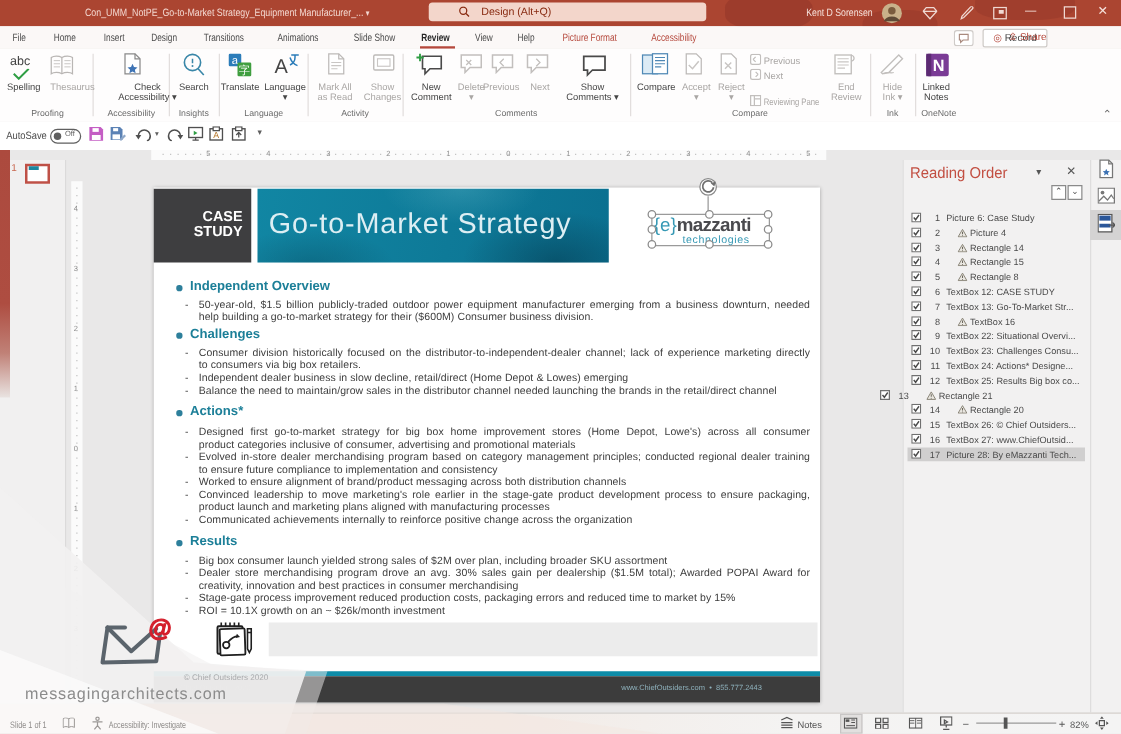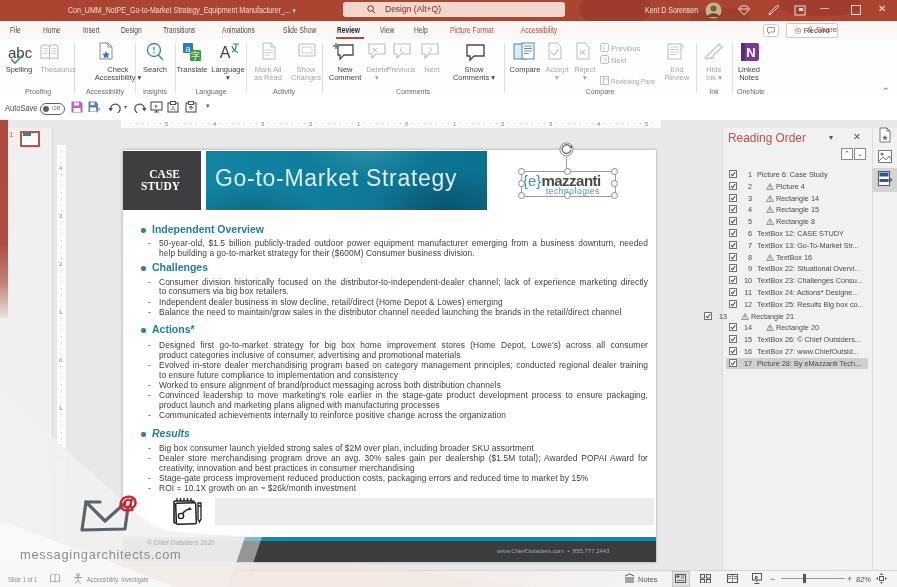--- a/index.html
+++ b/index.html
@@ -89,21 +89,21 @@
 <div class="glabel" style="left:76px;width:58px;">Accessibility</div>
 <div class="glabel" style="left:136px;width:38px;">Insights</div>
 <div class="glabel" style="left:178px;width:66px;">Language</div>
 <div class="glabel" style="left:250px;width:68px;">Activity</div>
 <div class="glabel" style="left:330px;width:166px;">Comments</div>
 <div class="glabel" style="left:510px;width:180px;">Compare</div>
 <div class="glabel" style="left:698px;width:32px;">Ink</div>
 <div class="glabel" style="left:734px;width:34px;">OneNote</div>
 <div class="abs" style="left:882px;top:86px;font-size:9px;color:#666;">⌃</div>
 
-<div class="abs" style="left:8px;top:44px;font-size:15px;color:#3f3f3f;">abc</div>
+<div class="abs" style="left:8px;top:44px;font-size:10px;color:#3f3f3f;">abc</div>
 <svg class="abs" style="left:10px;top:55px;" width="14" height="9" viewBox="0 0 14 9">
     <path d="M1,4 l4,4 8,-8" fill="none" stroke="#2f9e44" stroke-width="1.6"></path>
   </svg>
 <svg class="abs" style="left:40px;top:44px;" width="19" height="17" viewBox="0 0 19 17">
     <path d="M9.5,2 C7,0.5 3,0.5 1,2 v13 c2,-1.5 6,-1.5 8.5,0 c2.5,-1.5 6.5,-1.5 8.5,0 v-13 c-2,-1.5 -6,-1.5 -8.5,0 z" fill="none" stroke="#b9b6b4" stroke-width="1"></path>
     <path d="M9.5,2 v13" stroke="#b9b6b4" stroke-width="1"></path>
     <path d="M3,4.5 h5 M3,7 h5 M3,9.5 h5 M11.5,4.5 h5 M11.5,7 h5 M11.5,9.5 h5" stroke="#c9c6c4" stroke-width="0.8"></path>
   </svg>
 <svg class="abs" style="left:97px;top:42px;" width="18" height="20" viewBox="0 0 18 20">
     <path d="M3,1 h8 l4,4 v12 h-12 z" fill="#fff" stroke="#8a8a8a" stroke-width="1"></path>
@@ -442,21 +442,21 @@
     <div class="abs" style="left:61px;top:552px;width:1px;height:1px;background:#c4c4c4;"></div>
   </div>
 
 <div class="abs" style="left:0;top:128px;width:52px;height:442px;background:#f1f0f0;border-right:1px solid #dbdada;"></div>
 <div class="abs" style="left:9px;top:130px;font-size:8px;color:#c96a52;">1</div>
 <div class="abs" style="left:20px;top:131px;width:16px;height:12px;background:#ffffff;border:2px solid #bf5147;"></div>
 <div class="abs" style="left:23px;top:133px;width:8px;height:2.5px;background:#1d87a0;"></div>
 
 <div class="abs" id="slide" style="left:123px;top:150px;width:533px;height:412px;background:#ffffff;box-shadow:0 0 3px rgba(0,0,0,.3);"></div>
 <div class="abs" style="left:123px;top:151px;width:78px;height:59px;background:#3e3e40;color:#fff;font-weight:bold;font-size:11.5px;line-height:12px;text-align:right;">
-    <div style="margin:17px 21px 0 0;font-family:Liberation Serif, serif;">CASE<br>STUDY</div>
+    <div style="margin:17px 7px 0 0;">CASE<br>STUDY</div>
   </div>
 <div class="abs" style="left:206px;top:151px;width:281px;height:59px;background:radial-gradient(90px 40px at 58% 0%,rgba(120,200,215,.25),rgba(120,200,215,0) 70%),radial-gradient(100px 55px at 85% 100%,rgba(0,25,40,.35),rgba(0,25,40,0) 75%),radial-gradient(90px 40px at 15% 105%,rgba(0,25,40,.22),rgba(0,25,40,0) 75%),linear-gradient(100deg,#1186a3,#0e7a98 55%,#0b7090);overflow:hidden;">
   <div class="abs" style="left:9px;top:14px;font-size:23px;color:#ddeef3;letter-spacing:.7px;">Go-to-Market Strategy</div>
 </div>
 
 <div class="abs" style="left:521px;top:171px;width:93px;height:24px;border:1px solid #9a9a9a;background:#fff;"></div>
 <div class="abs" style="left:523px;top:172px;font-size:15px;color:#4a4a4e;"><span style="color:#3598b4;">{e}</span><b style="letter-spacing:-.5px;">mazzanti</b></div>
 <div class="abs" style="left:546px;top:186px;font-size:8.5px;color:#3598b4;letter-spacing:.5px;">technologies</div>
 <svg class="abs" style="left:559px;top:142px;" width="15" height="15" viewBox="0 0 15 15">
     <circle cx="7.5" cy="7.5" r="6.6" fill="#fff" stroke="#8a8a8a" stroke-width="1"></circle>
@@ -473,21 +473,21 @@
 <div class="hand" style="left:564px;top:192px;"></div>
 <div class="hand" style="left:611px;top:192px;"></div>
 
 <div class="sbul" style="left:141px;top:228px;"></div>
 <div class="shead" style="left:152px;top:223px;">Independent Overview</div>
 <div class="sbul" style="left:141px;top:266px;"></div>
 <div class="shead" style="left:152px;top:261px;">Challenges</div>
 <div class="sbul" style="left:141px;top:328px;"></div>
 <div class="shead" style="left:152px;top:323px;">Actions*</div>
 <div class="sbul" style="left:141px;top:432px;"></div>
-<div class="shead" style="left:152px;top:427px;font-style:italic;">Results</div>
+<div class="shead" style="left:152px;top:427px;">Results</div>
 <div id="bodylines">
     <div class="dash" style="top:238px;">-</div>
     <div class="bline" style="top:238px;width:489px;white-space:normal;text-align:justify;text-align-last:justify;">50-year-old, $1.5 billion publicly-traded outdoor power equipment manufacturer emerging from a business downturn, needed</div>
     <div class="bline" style="top:248px;">help building a go-to-market strategy for their ($600M) Consumer business division.</div>
     <div class="dash" style="top:277px;">-</div>
     <div class="bline" style="top:277px;width:489px;white-space:normal;text-align:justify;text-align-last:justify;">Consumer division historically focused on the distributor-to-independent-dealer channel; lack of experience marketing directly</div>
     <div class="bline" style="top:286px;">to consumers via big box retailers.</div>
     <div class="dash" style="top:297px;">-</div>
     <div class="bline" style="top:297px;">Independent dealer business in slow decline, retail/direct (Home Depot &amp; Lowes) emerging</div>
     <div class="dash" style="top:307px;">-</div>

